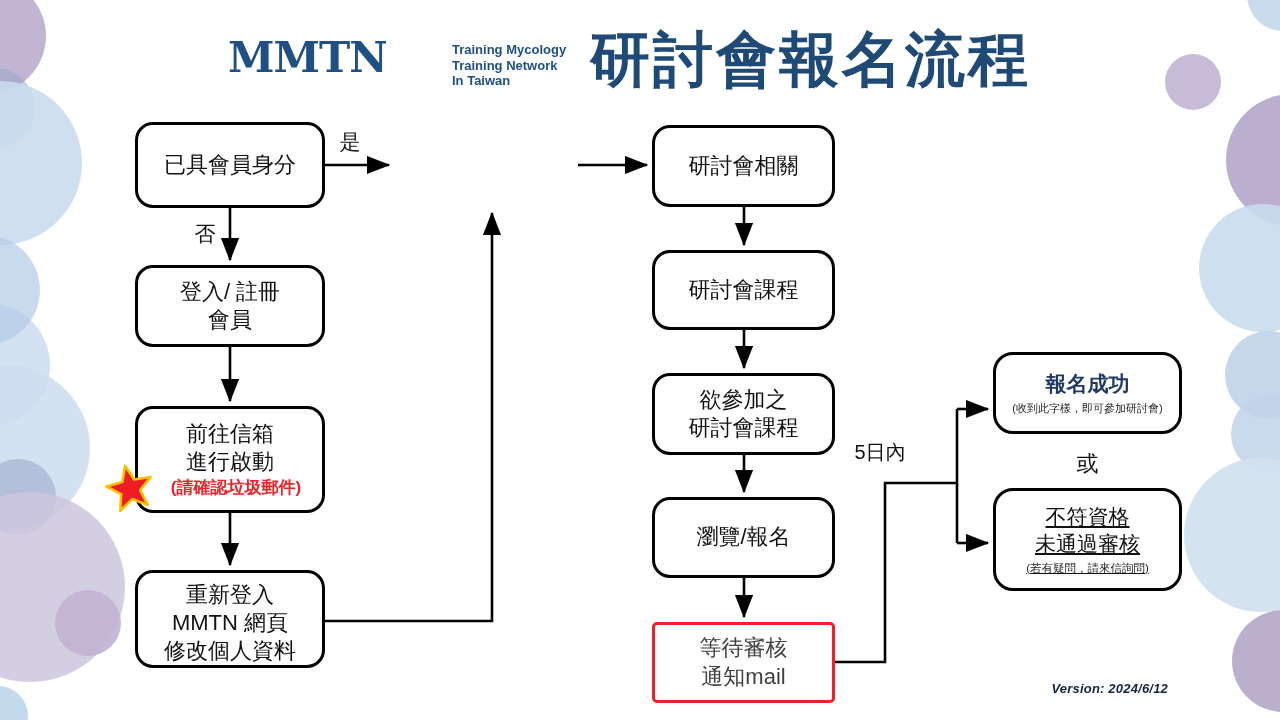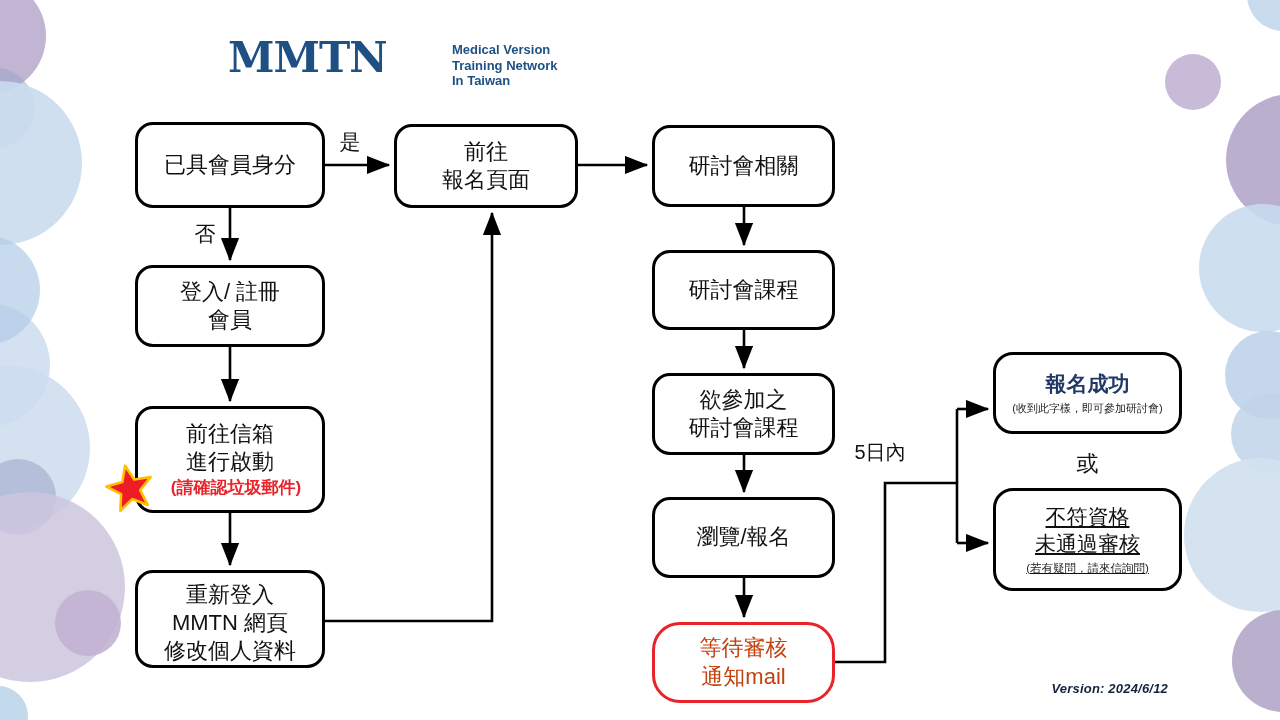--- a/index.html
+++ b/index.html
@@ -31,21 +31,21 @@
   .connectors { position:absolute; left:0; top:0; z-index:2; }
 
   
   .node {
     position:absolute; z-index:3; box-sizing:border-box;
     background:#fff; border:3px solid #000; border-radius:18px;
     display:flex; flex-direction:column; align-items:center; justify-content:center;
     text-align:center; font-size:22px; line-height:1.28; color:#111;
   }
   .node span { display:block; }
-  .node.red { border:3.5px solid #e8242a; color:#c2410c; border-radius:28px;align-items:center; }
+  .node.red { border:3.5px solid #e8242a; color:#404040; border-radius:5px;align-items:center; }
   .node .note-red {
     font-size:17px; font-weight:bold; color:#e8242a; line-height:1.2;
     padding-left:12px; margin-top:2px; white-space:nowrap;
   }
   .node .s-title { font-size:21px; font-weight:bold; color:#1f3864; }
   .node .s-note  { font-size:11px; color:#222; margin-top:3px; white-space:nowrap; }
   .node.fail { font-size:21px;text-decoration:underline; }
   .node.fail .s-note { font-size:11.5px; }
 
   
@@ -81,24 +81,25 @@
   <div class="circle" style="left:1165px;top:54px;width:56px;height:56px;background:#c4b7d6;opacity:.95;"></div>
   <div class="circle" style="left:1226px;top:94px;width:132px;height:132px;background:#b2a6c9;opacity:.9;"></div>
   <div class="circle" style="left:1199px;top:204px;width:128px;height:128px;background:#c9dcee;opacity:.9;"></div>
   <div class="circle" style="left:1225px;top:331px;width:88px;height:88px;background:#b7cde6;opacity:.8;"></div>
   <div class="circle" style="left:1231px;top:394px;width:80px;height:80px;background:#c0d4e9;opacity:.85;"></div>
   <div class="circle" style="left:1184px;top:458px;width:154px;height:154px;background:#d3e1f0;opacity:.95;"></div>
   <div class="circle" style="left:1232px;top:610px;width:102px;height:102px;background:#b4a6c9;opacity:.9;"></div>
 
   <div class="logo">MMTN</div>
   <div class="logo-sub">
-    <span style="display:block;">Medical Version</span>
+    <span style="display:block;">Training Mycology</span>
     <span style="display:block;">Training Network</span>
     <span style="display:block;">In Taiwan</span>
   </div>
+  <h1 class="title">研討會報名流程</h1>
 
   <svg class="connectors" width="1280" height="720" viewBox="0 0 1280 720">
     <defs>
       <marker id="ah" markerWidth="10" markerHeight="9" refX="8.5" refY="3.5" orient="auto">
         <polygon points="0 0, 9 3.5, 0 7" fill="#000"></polygon>
       </marker>
     </defs>
     <g stroke="#000" stroke-width="2.6" fill="none">
       <line x1="325" y1="165" x2="389" y2="165" marker-end="url(#ah)"></line>
       <line x1="230" y1="208" x2="230" y2="260" marker-end="url(#ah)"></line>
@@ -134,24 +135,20 @@
     <span>MMTN 網頁</span>
     <span>修改個人資料</span>
   </div>
 
   <svg class="star" style="left:104px;top:463px;" width="52" height="52" viewBox="0 0 48 48">
     <g transform="rotate(-12 24 24)">
       <polygon points="24,2 29.6,16.3 44.9,17.2 33,26.9 36.9,41.8 24,33.5 11.1,41.8 15,26.9 3.1,17.2 18.4,16.3" fill="#ee1c25" stroke="#ffc000" stroke-width="2.4" stroke-linejoin="round"></polygon>
     </g>
   </svg>
 
-  <div class="node" style="left:394px;top:124px;width:184px;height:84px;">
-    <span>前往</span>
-    <span>報名頁面</span>
-  </div>
   <div class="node" style="left:652px;top:125px;width:183px;height:82px;">
     <span>研討會相關</span>
   </div>
   <div class="node" style="left:652px;top:250px;width:183px;height:80px;">
     <span>研討會課程</span>
   </div>
   <div class="node" style="left:652px;top:373px;width:183px;height:82px;">
     <span>欲參加之</span>
     <span>研討會課程</span>
   </div>

